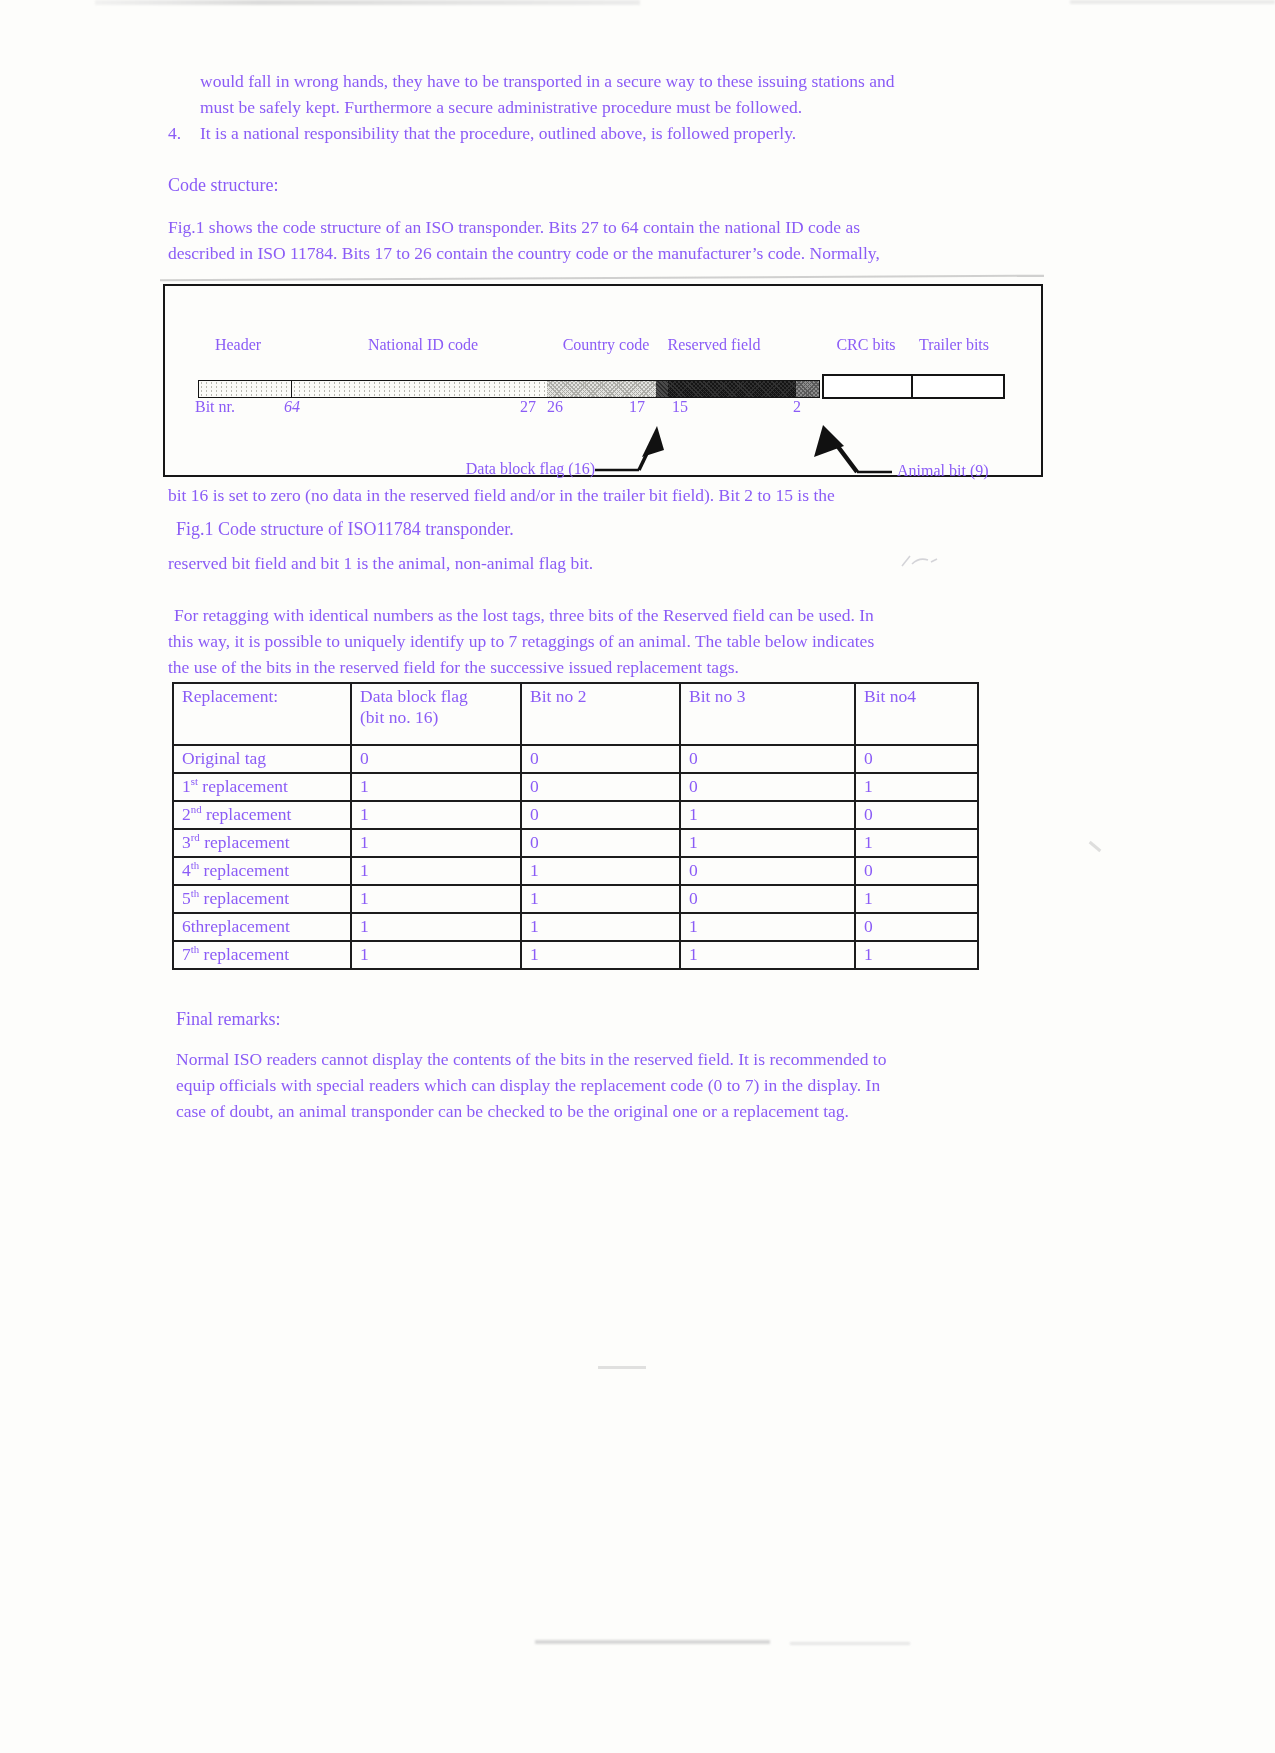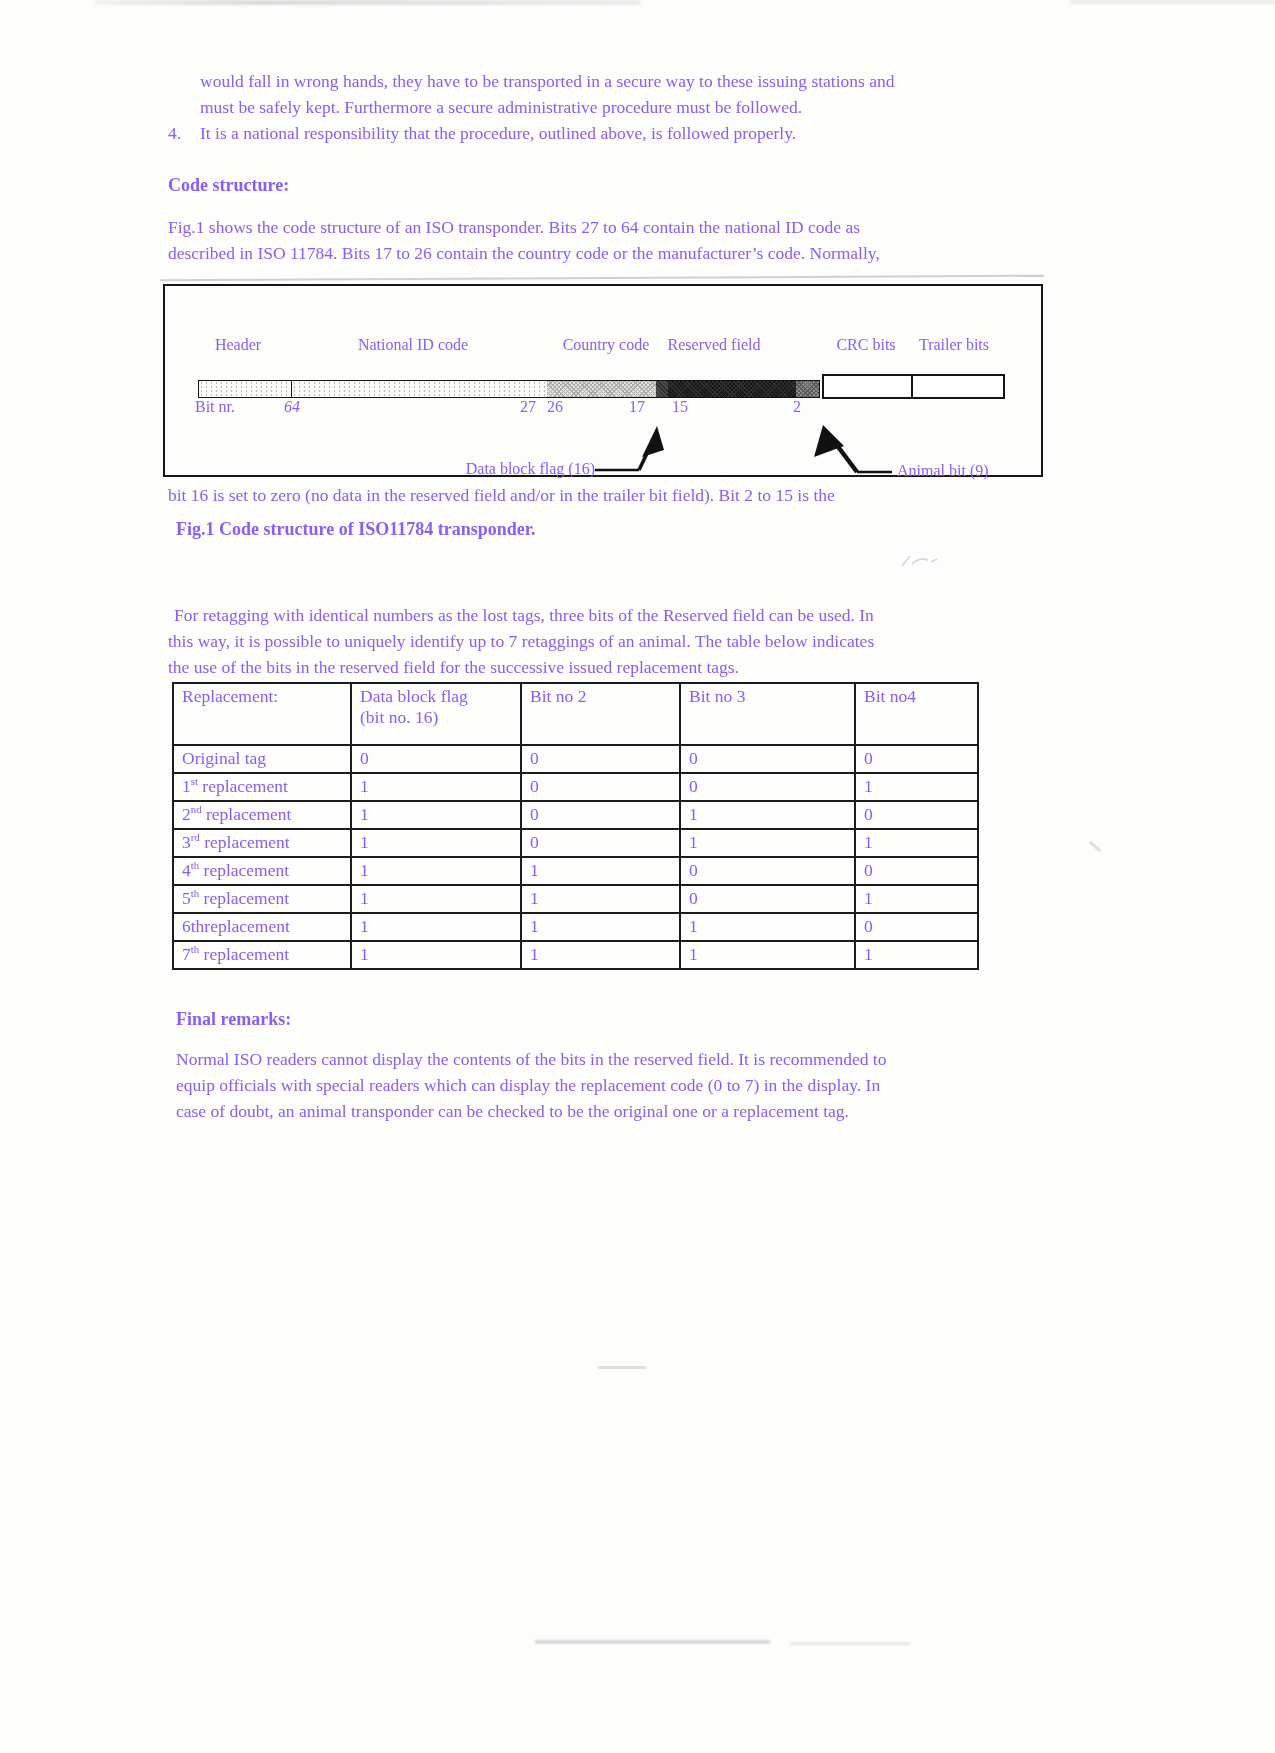--- a/index.html
+++ b/index.html
@@ -1,19 +1,19 @@
 <!DOCTYPE html>
 <html><head>
 <meta charset="utf-8">
 <style>
   html,body{margin:0;padding:0;background:#e9e9e9;}
   .page{position:relative;width:1275px;height:1753px;background:#fdfdfb;overflow:hidden;
         font-family:"Liberation Serif", serif;color:#8b5cf6;margin:0 auto;}
   .line{position:absolute;white-space:nowrap;font-size:17.5px;line-height:22px;}
-  .bold{font-weight:bold;}
+  .bold{font-weight:normal;}
   .h18{font-size:18px;}
 
   
   .figbox{position:absolute;left:163px;top:284px;width:880px;height:193px;
           border:2.5px solid #161616;box-sizing:border-box;background:#fdfdfb;}
   .figlabel{position:absolute;top:50px;transform:translateX(-50%);font-size:16px;white-space:nowrap;}
   .bitnum{position:absolute;top:112px;transform:translateX(-50%);font-size:16px;white-space:nowrap;}
   .bitnr{position:absolute;top:112px;left:30px;font-size:16px;white-space:nowrap;}
   .bar-main{position:absolute;left:33px;top:94px;width:622px;height:18px;
             border:1.5px solid #141414;box-sizing:border-box;display:flex;}
@@ -85,21 +85,21 @@
   <div class="line" style="left:200px;top:96px;">must be safely kept. Furthermore a secure administrative procedure must be followed.</div>
   <div class="line" style="left:168px;top:122px;">4.</div>
   <div class="line" style="left:200px;top:122px;">It is a national responsibility that the procedure, outlined above, is followed properly.</div>
 
   <div class="line bold h18" style="left:168px;top:174px;">Code structure:</div>
   <div class="line" style="left:168px;top:216px;">Fig.1 shows the code structure of an ISO transponder. Bits 27 to 64 contain the national ID code as</div>
   <div class="line" style="left:168px;top:242px;">described in ISO 11784. Bits 17 to 26 contain the country code or the manufacturer’s code. Normally,</div>
 
   <div class="figbox">
     <span class="figlabel" style="left:73px;">Header</span>
-    <span class="figlabel" style="left:248px;text-align:center;">National ID code</span>
+    <span class="figlabel" style="left:258px;text-align:center;">National ID code</span>
     <span class="figlabel" style="left:441px;">Country code</span>
     <span class="figlabel" style="left:549px;">Reserved field</span>
     <span class="figlabel" style="left:701px;">CRC bits</span>
     <span class="figlabel" style="left:789px;">Trailer bits</span>
 
     <div class="bar-main">
       <div class="seg seg-dots seg-header"></div>
       <div class="seg seg-dots seg-national"></div>
       <div class="seg seg-country"></div>
       <div class="seg seg-bit16"></div>
@@ -125,20 +125,21 @@
       <line x1="692" y1="186" x2="668" y2="154" stroke="#111" stroke-width="4.5"></line>
       <polygon points="658,139 649,171 679,160" fill="#111"></polygon>
     </svg>
 
     <div class="anno anno-dbf">Data block flag (16)</div>
     <div class="anno anno-animal">Animal bit (9)</div>
   </div>
 
   <div class="line" style="left:168px;top:484px;">bit 16 is set to zero (no data in the reserved field and/or in the trailer bit field). Bit 2 to 15 is the</div>
   <div class="line bold h18" style="left:176px;top:518px;">Fig.1 Code structure of ISO11784 transponder.</div>
+  <div class="line" style="left:168px;top:552px;">reserved bit field and bit 1 is the animal, non-animal flag bit.</div>
 
   <div class="line" style="left:174px;top:604px;">For retagging with identical numbers as the lost tags, three bits of the Reserved field can be used. In</div>
   <div class="line" style="left:168px;top:630px;">this way, it is possible to uniquely identify up to 7 retaggings of an animal. The table below indicates</div>
   <div class="line" style="left:168px;top:656px;">the use of the bits in the reserved field for the successive issued replacement tags.</div>
 
   <table class="reptable">
     <colgroup>
       <col class="c0">
         <col class="c1">
         <col class="c2">

